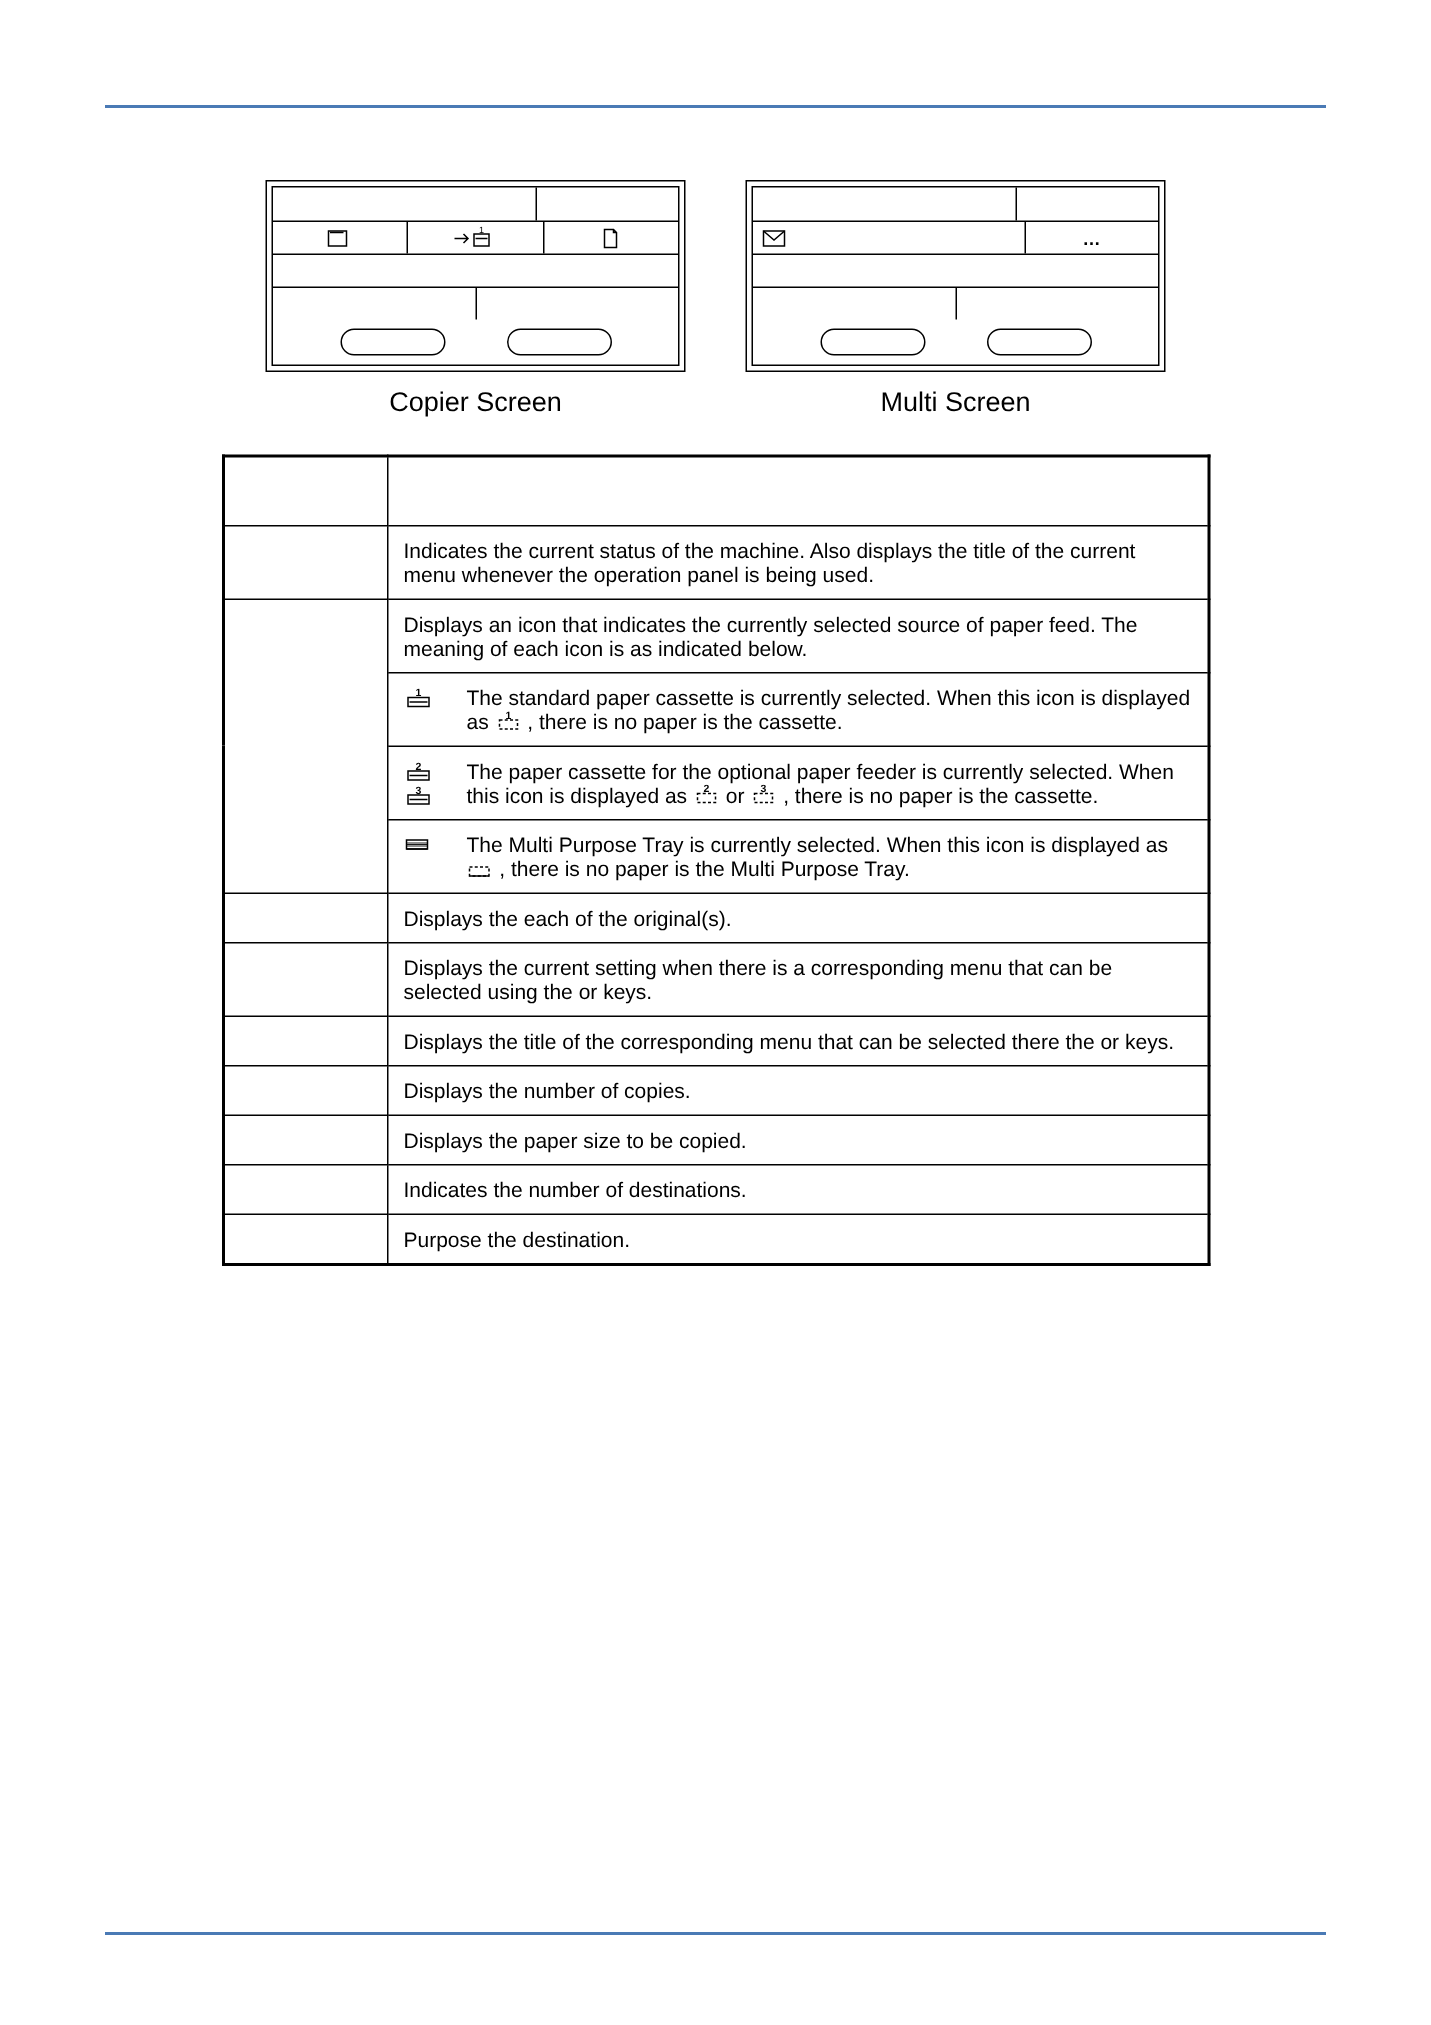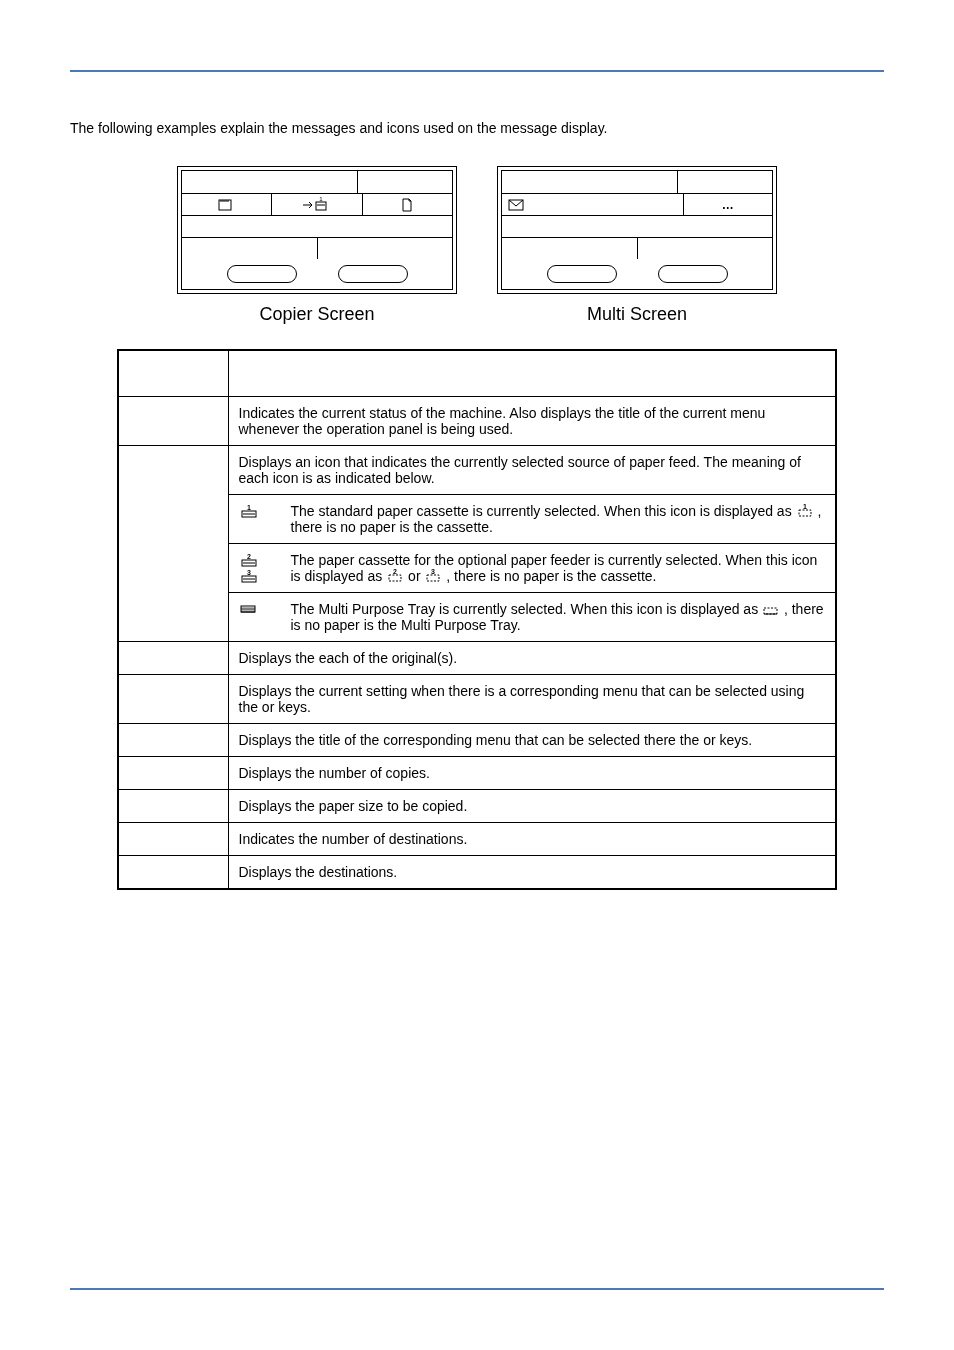--- a/index.html
+++ b/index.html
@@ -73,21 +73,21 @@
   }
   .pill {
     width: 70px; height: 18px;
     border: 1px solid #000;
     border-radius: 10px;
   }
   .caption { font-size: 18px; }
   svg.icon { display: block; }
 
   .tbl {
-    width: 720px;
+    width: 659px;
     margin: 0 auto;
     border-collapse: collapse;
     border: 2px solid #000;
   }
   .tbl th, .tbl td {
     border: 1px solid #000;
     padding: 8px 10px;
     vertical-align: top;
     font-size: 14px;
     text-align: left;
@@ -96,21 +96,21 @@
     height: 46px;
     background: #fff;
     font-weight: normal;
   }
   .tbl .leftcol {
     width: 110px;
   }
   .icon-cell {
     display: flex;
     align-items: flex-start;
-    gap: 26px;
+    gap: 16px;
   }
   .icon-cell .ic {
     width: 26px;
     flex: 0 0 26px;
     display: flex;
     flex-direction: column;
     gap: 2px;
     padding-top: 2px;
   }
   .icon-cell .txt { flex: 1; }
@@ -118,21 +118,20 @@
     display: inline-block;
     vertical-align: -2px;
   }
 </style>
 </head>
 <body>
 
 <div class="page">
   <div class="top-rule"></div>
 
-  <p class="intro">The following examples explain the messages and icons used on the message display.</p>
 
   <div class="screens">
 
     <div class="screen-box">
       <div class="lcd">
         <div class="lcd-inner">
           <div class="lcd-row">
             <div class="cell" style="flex:3"></div>
             <div class="cell" style="flex:1.6"></div>
           </div>
@@ -322,19 +321,19 @@
       <tr>
         <td class="leftcol"></td>
         <td>Displays the paper size to be copied.</td>
       </tr>
       <tr>
         <td class="leftcol"></td>
         <td>Indicates the number of destinations.</td>
       </tr>
       <tr>
         <td class="leftcol"></td>
-        <td>Displays the destinations.</td>
+        <td>Purpose the destination.</td>
       </tr>
     </tbody>
   </table>
 
   <div class="bottom-rule"></div>
 </div>
 
 </body></html>

